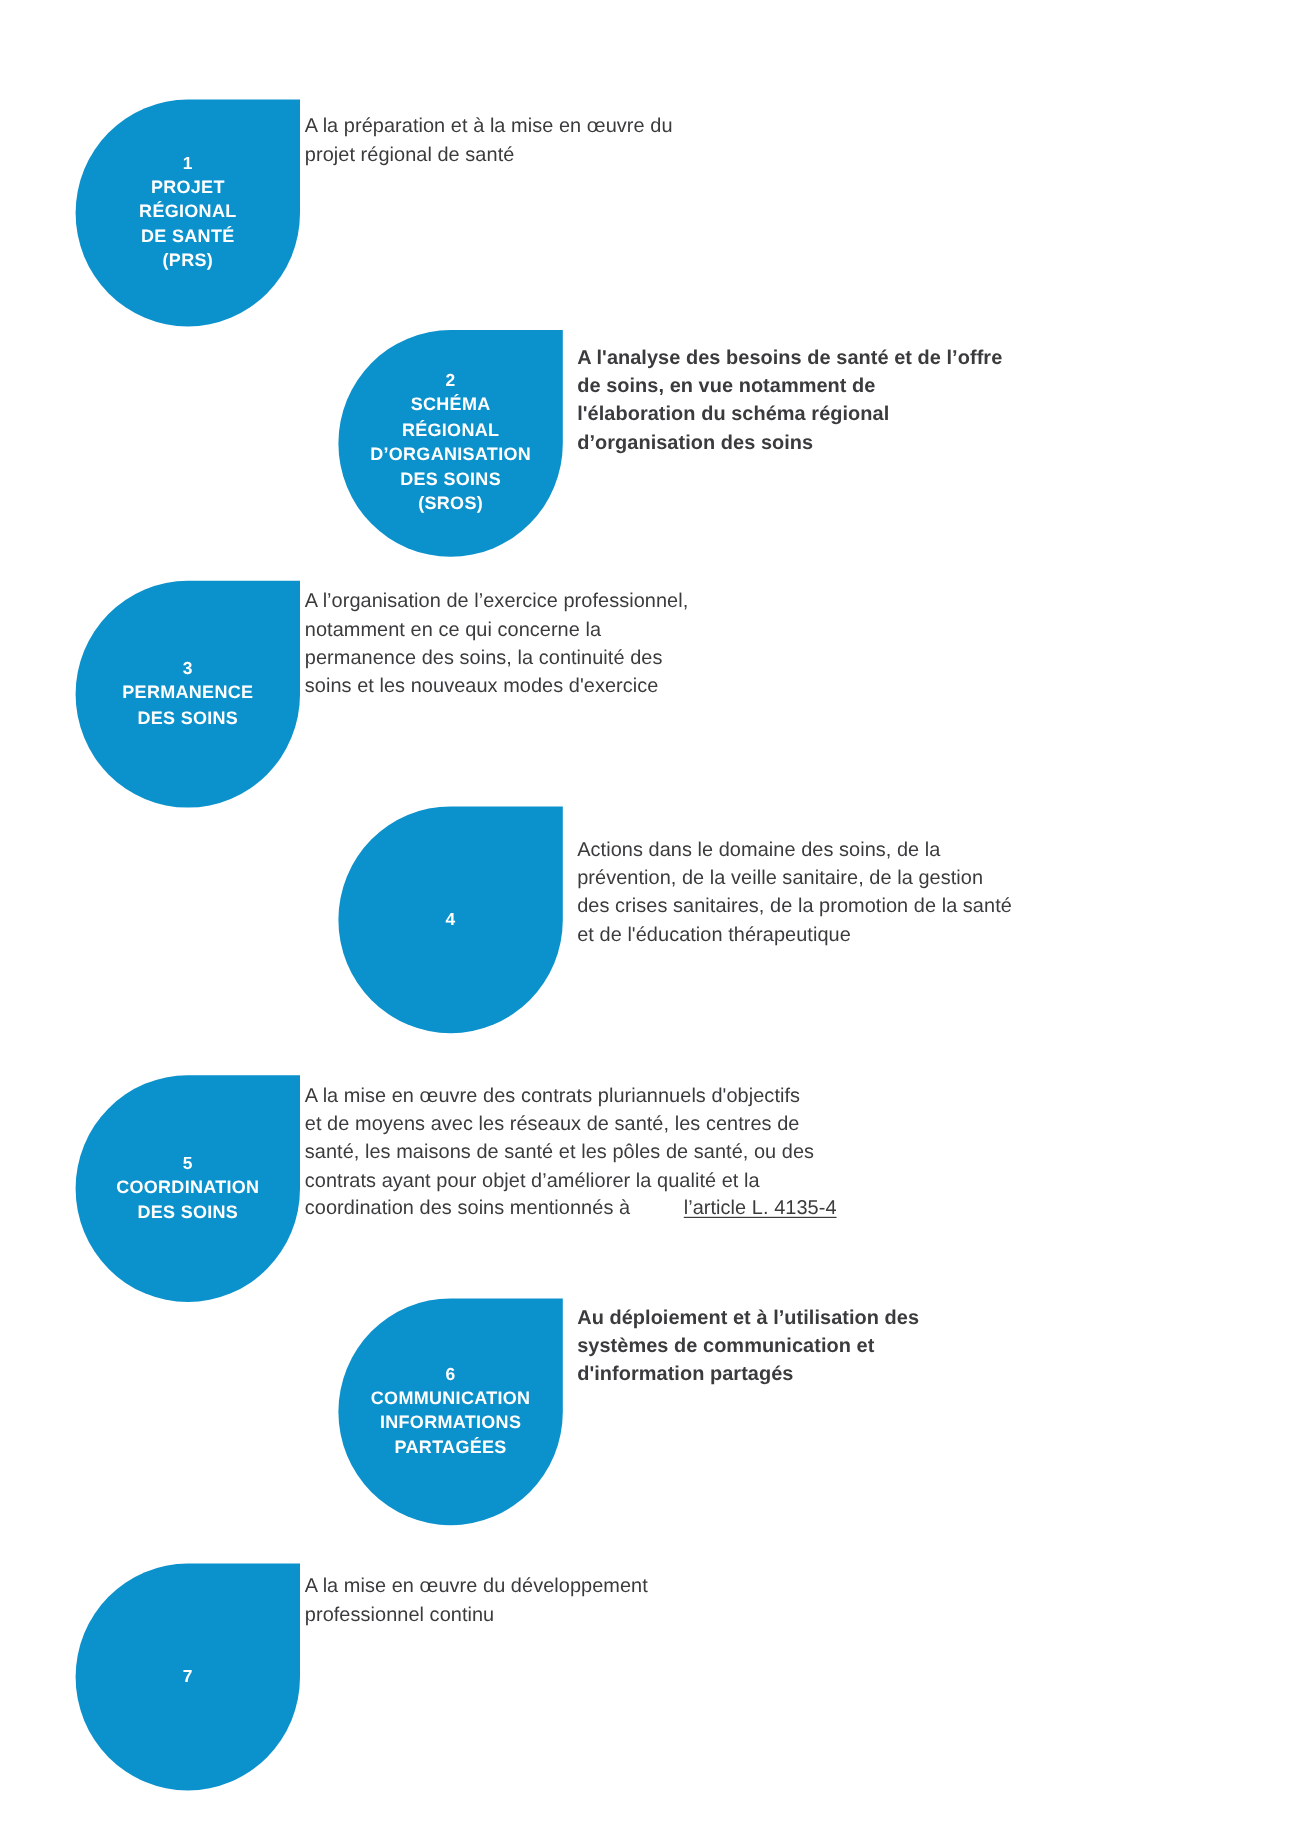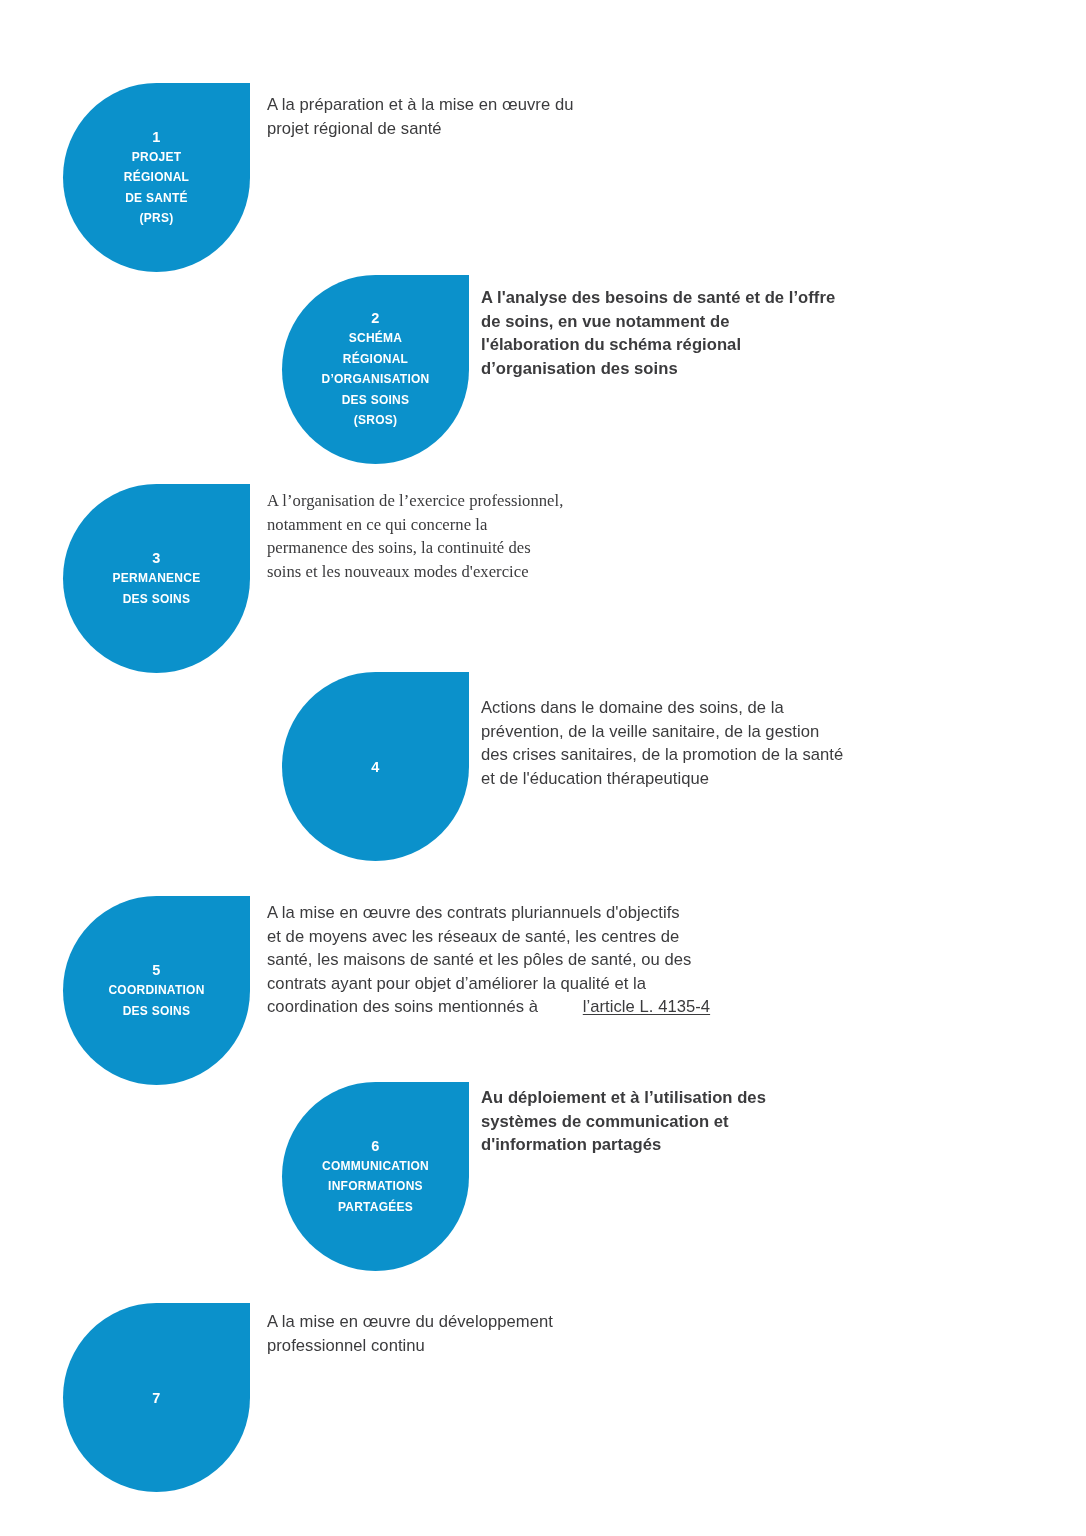--- a/index.html
+++ b/index.html
@@ -49,21 +49,21 @@
     color: #ffffff;
     font-size: 14.5px;
     font-weight: bold;
     line-height: 20px;
     text-align: center;
     letter-spacing: 0.3px;
   }
 
   .badge-title {
     color: #ffffff;
-    font-size: 12px;
+    font-size: 15px;
     font-weight: bold;
     line-height: 20.5px;
     text-align: center;
     letter-spacing: 0.25px;
     white-space: pre-line;
   }
 
   
   .desc {
     position: absolute;
@@ -76,21 +76,21 @@
 
   .desc .link {
     text-decoration: underline;
     color: #3b3b3d;
     text-underline-offset: 2px;
     padding-left: 40px;
   }
 
   
   .row-left .badge { left: 63px; }
-  .row-left .desc  { left: 267px; }
+  .row-left .desc  { left: 254px; }
 
   
   .row-indent .badge { left: 282px; }
   .row-indent .desc  { left: 481px; }
 </style>
 </head>
 <body>
 
 <div id="infographic">
 
@@ -120,21 +120,21 @@
 l'élaboration du schéma régional
 d’organisation des soins</div>
   </div>
 
   <div class="item row-left">
     <div class="badge" style="top:484px;">
       <div class="badge-number">3</div>
       <div class="badge-title">PERMANENCE
 DES SOINS</div>
     </div>
-    <div class="desc" style="top:489px;font-family:Liberation Serif, serif;">A l’organisation de l’exercice professionnel,
+    <div class="desc" style="top:489px;">A l’organisation de l’exercice professionnel,
 notamment en ce qui concerne la
 permanence des soins, la continuité des
 soins et les nouveaux modes d'exercice</div>
   </div>
 
   <div class="item row-indent">
     <div class="badge" style="top:672px;">
       <div class="badge-number">4</div>
     </div>
     <div class="desc" style="top:696px;">Actions dans le domaine des soins, de la

